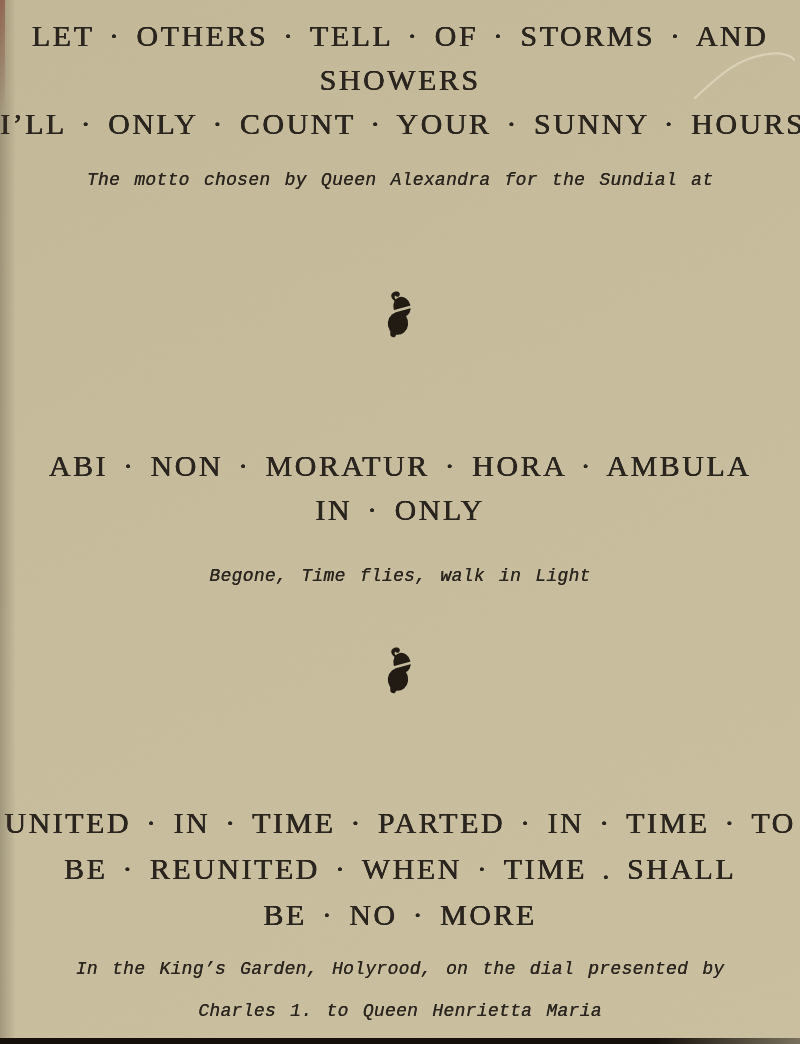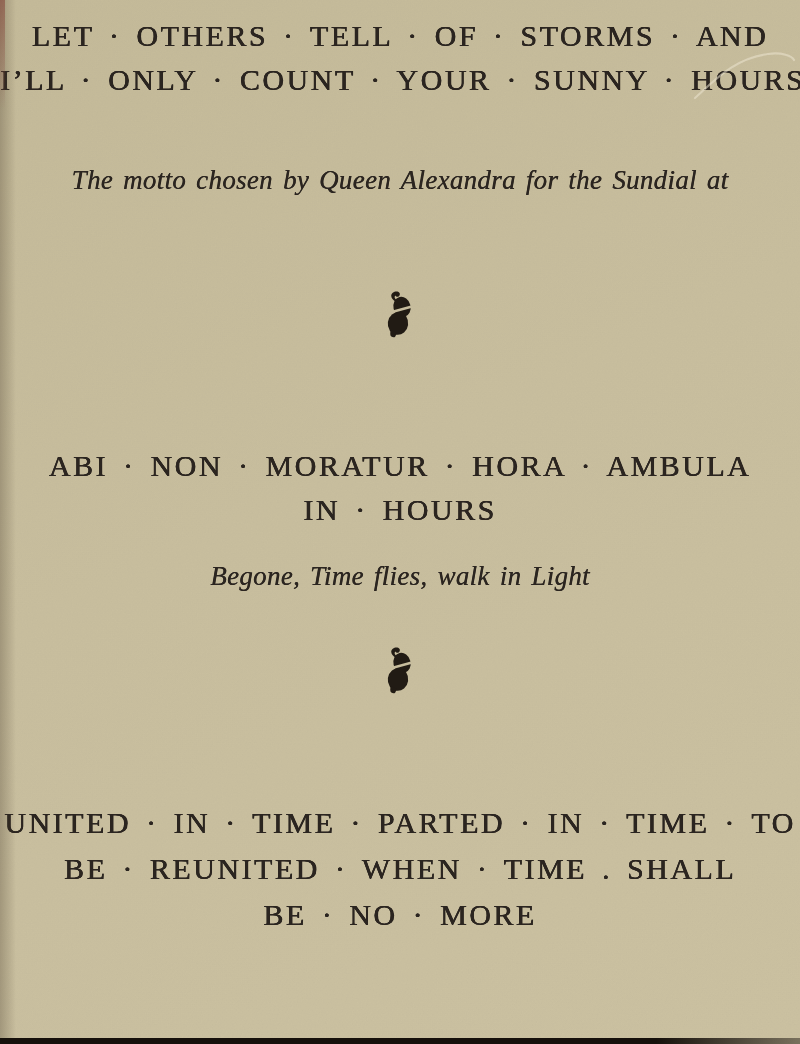--- a/index.html
+++ b/index.html
@@ -16,24 +16,25 @@
   .caps-line {
     font-size:30px; line-height:44px;
     letter-spacing:2.5px; word-spacing:5px;
     white-space:nowrap;
     text-shadow:0.45px 0 0 currentColor, 0 0.3px 0 currentColor;
   }
   .caps-c .caps-line { line-height:46px; }
   .ital-block { position:absolute; left:0; right:0; text-align:center; }
   .ital-line {
     font-style:italic;
-    font-size:27px; line-height:44px;
+    font-size:18px; line-height:44px;
     letter-spacing:0.3px; word-spacing:3px;
     white-space:nowrap;
     text-shadow:0.3px 0 0 currentColor;
+    font-family:Liberation Mono, monospace;
   }
   .ital-c .ital-line { line-height:42px; }
   .ornament { position:absolute; left:381px; width:38px; }
   .edge-left {
     position:absolute; top:0; left:0; bottom:0; width:16px;
     background:linear-gradient(to right, rgba(73,60,42,0.30), rgba(73,60,42,0));
     pointer-events:none;
   }
   .edge-left-red {
     position:absolute; top:0; left:0; width:5px; height:110px;
@@ -48,41 +49,42 @@
   .scratch { position:absolute; pointer-events:none; }
   .grain { position:absolute; inset:0; opacity:.55; mix-blend-mode:multiply; pointer-events:none; }
 </style>
 </head>
 <body>
 
 <div class="page">
 
   <div class="caps-block" style="top:14px">
     <div class="caps-line">LET · OTHERS · TELL · OF · STORMS · AND</div>
+    <div class="caps-line">SHOWERS</div>
     <div class="caps-line">I’LL · ONLY · COUNT · YOUR · SUNNY · HOURS</div>
   </div>
   <div class="ital-block" style="top:158px">
     <div class="ital-line">The motto chosen by Queen Alexandra for the Sundial at</div>
   </div>
 
   <div class="ornament" style="top:290px">
     <svg width="38" height="50" viewBox="0 0 38 50">
       <g fill="#211b14" stroke="none">
         <path d="M17,13 C10,10 8,4 13,2 C17,0.5 20,3 18.5,5.5 C17.5,7.5 15,7 14.5,5.5 C12.5,7 14,10 19,11 Z"></path>
         <ellipse cx="21" cy="17" rx="8.6" ry="10.2" transform="rotate(-14 21 17)"></ellipse>
         <ellipse cx="17" cy="33.5" rx="10.2" ry="11.3" transform="rotate(8 17 33.5)"></ellipse>
         <path d="M10,40 C8,45 10,48 14,47 L16,43 Z"></path>
       </g>
       <line x1="9" y1="22.5" x2="31" y2="16.5" stroke="#c8be9e" stroke-width="2.4"></line>
     </svg>
   </div>
 
   <div class="caps-block" style="top:444px">
     <div class="caps-line">ABI · NON · MORATUR · HORA · AMBULA</div>
-    <div class="caps-line">IN · HOURS</div>
+    <div class="caps-line">IN · ONLY</div>
   </div>
   <div class="ital-block" style="top:554px">
     <div class="ital-line">Begone, Time flies, walk in Light</div>
   </div>
 
   <div class="ornament" style="top:646px">
     <svg width="38" height="50" viewBox="0 0 38 50">
       <g fill="#211b14" stroke="none">
         <path d="M17,13 C10,10 8,4 13,2 C17,0.5 20,3 18.5,5.5 C17.5,7.5 15,7 14.5,5.5 C12.5,7 14,10 19,11 Z"></path>
         <ellipse cx="21" cy="17" rx="8.6" ry="10.2" transform="rotate(-14 21 17)"></ellipse>
@@ -90,20 +92,24 @@
         <path d="M10,40 C8,45 10,48 14,47 L16,43 Z"></path>
       </g>
       <line x1="9" y1="22.5" x2="31" y2="16.5" stroke="#c8be9e" stroke-width="2.4"></line>
     </svg>
   </div>
 
   <div class="caps-block caps-c" style="top:800px">
     <div class="caps-line">UNITED · IN · TIME · PARTED · IN · TIME · TO</div>
     <div class="caps-line">BE · REUNITED · WHEN · TIME . SHALL</div>
     <div class="caps-line">BE · NO · MORE</div>
+  </div>
+  <div class="ital-block ital-c" style="top:948px">
+    <div class="ital-line">In the King’s Garden, Holyrood, on the dial presented by</div>
+    <div class="ital-line">Charles 1. to Queen Henrietta Maria</div>
   </div>
 
   <svg class="scratch" style="top:40px; left:690px" width="110" height="70" viewBox="0 0 110 70">
     <path d="M5,58 C25,40 45,18 78,14 C92,12 102,16 104,20" fill="none" stroke="rgba(236,230,210,0.55)" stroke-width="2.2" stroke-linecap="round"></path>
   </svg>
 
   <div class="edge-left"></div>
   <div class="edge-left-red"></div>
   <div class="edge-bottom"></div>
 

